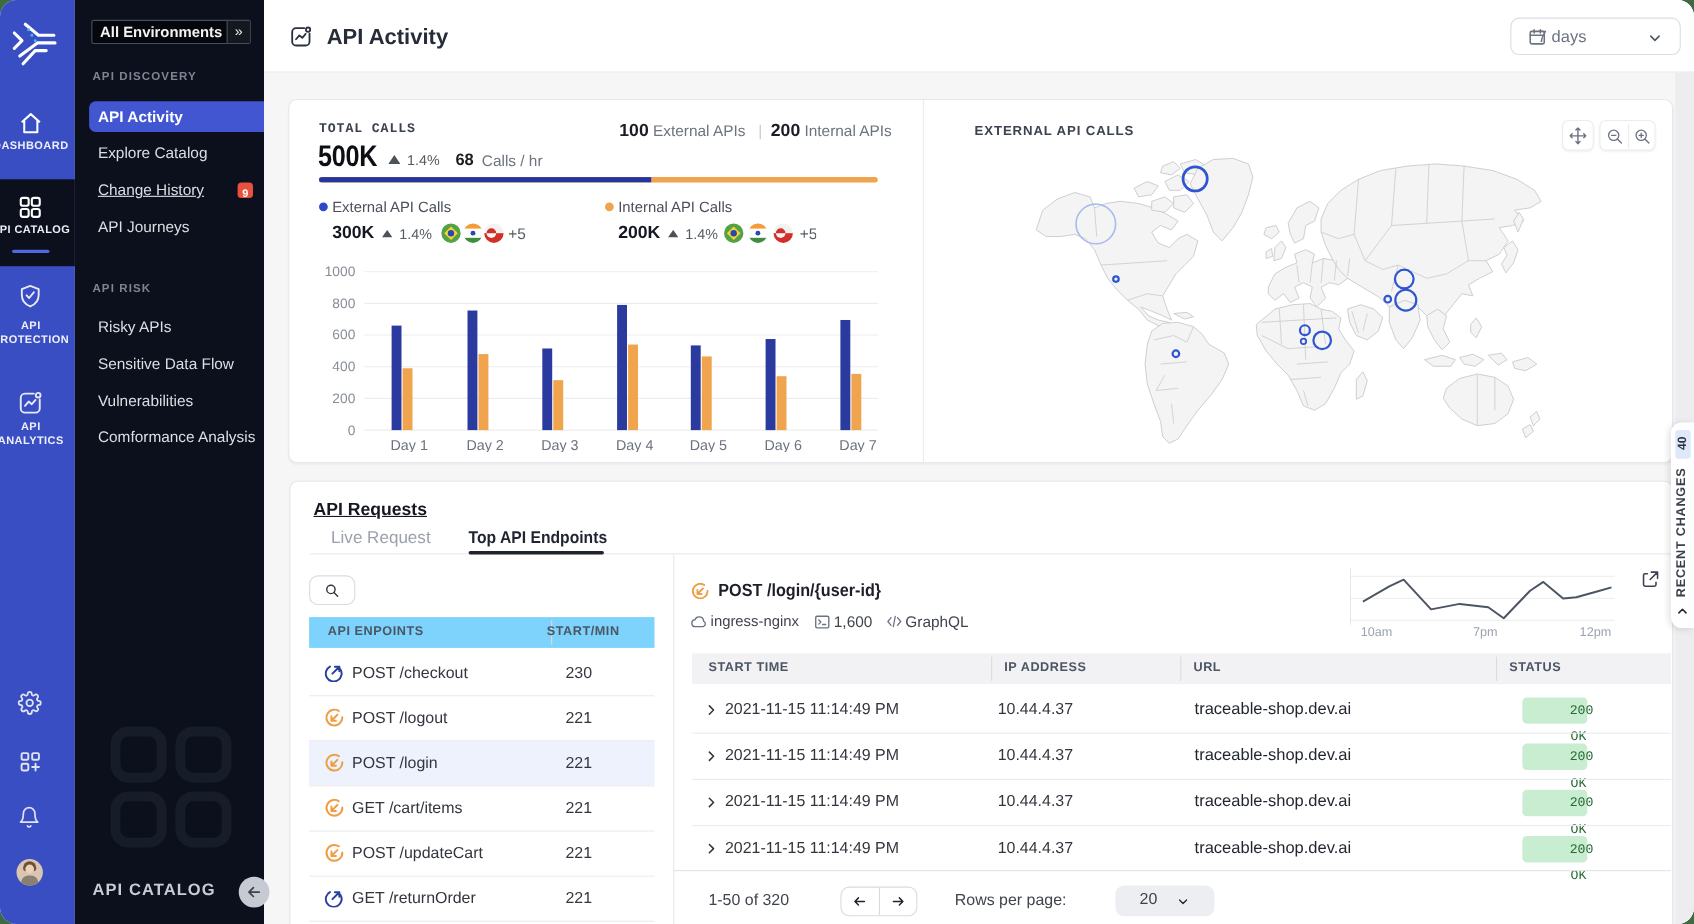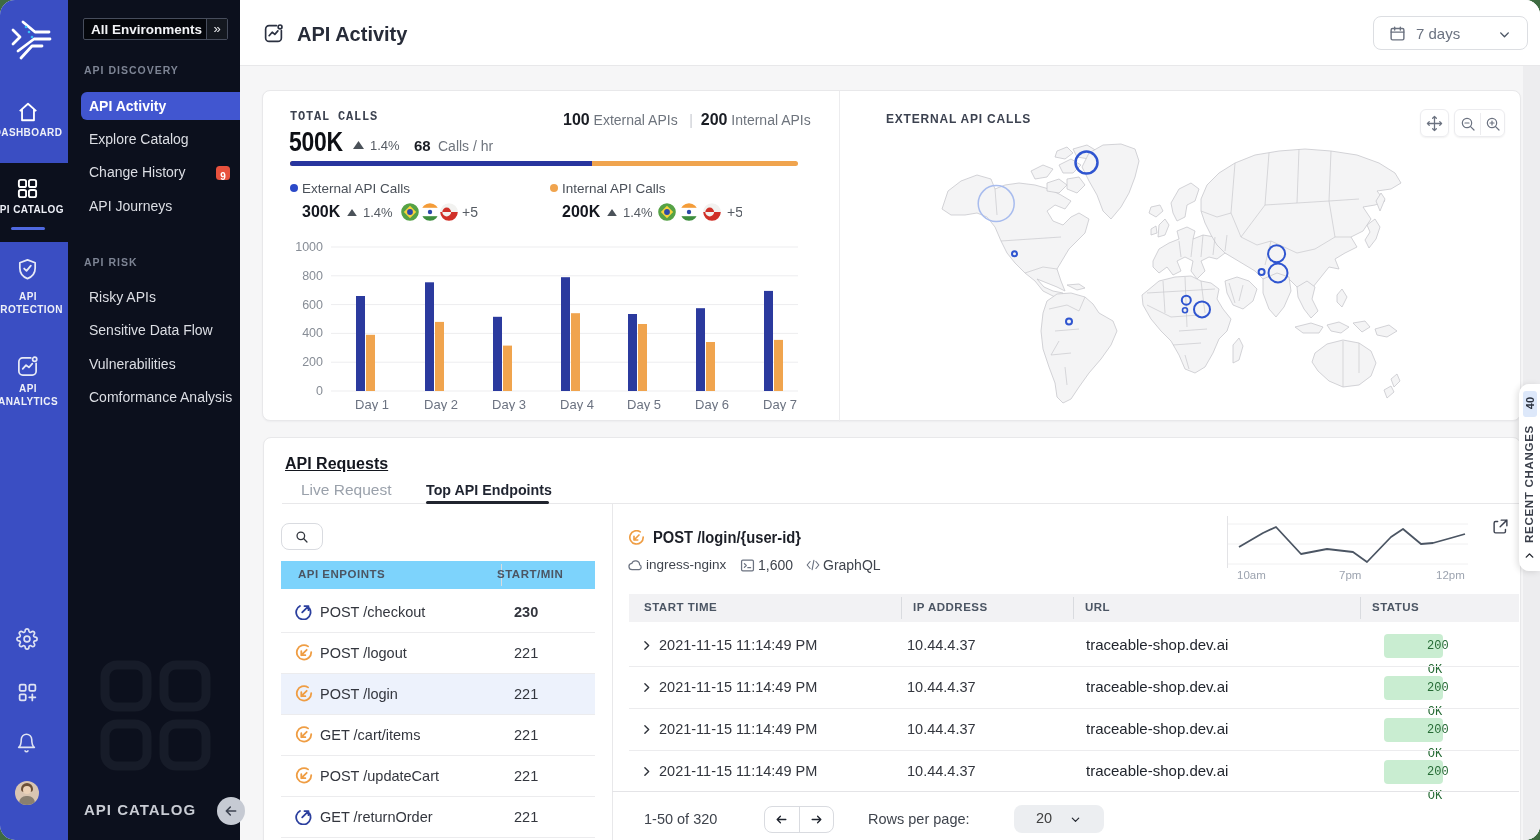--- a/index.html
+++ b/index.html
@@ -105,21 +105,21 @@
       <span class="abs" style="left:7px; top:3px; font-size:13.5px; font-weight:bold; color:#f2f3f6;">All Environments</span>
       <div class="abs" style="right:0; top:0; width:21px; height:20px; border-left:1px solid #474d5c; background:#14181f; text-align:center;">
         <span style="font-size:13px; color:#e8e9ec; line-height:19px;">»</span>
       </div>
     </div>
     <div class="navlabel" style="top:64px;">API DISCOVERY</div>
     <div class="abs" style="left:13px; top:92px; width:159px; height:28px; background:#4156d0; border-radius:6px 0 0 6px;">
       <span class="abs" style="left:8px; top:6px; font-size:14px; font-weight:bold; color:#fff;">API Activity</span>
     </div>
     <div class="navitem" style="top:131px;">Explore Catalog</div>
-    <div class="navitem" style="top:164px;">Change History</div>
+    <div class="navitem" style="top:164px;text-decoration:underline;">Change History</div>
     <div class="abs" style="left:148px; top:166px; width:14px; height:14px; background:#e8513d; border-radius:3.5px; text-align:center;"><span style="font-size:10px; color:#fff; line-height:14px; font-weight:bold;">9</span></div>
     <div class="navitem" style="top:198px;">API Journeys</div>
     <div class="navlabel" style="top:256px;">API RISK</div>
     <div class="navitem" style="top:289px;">Risky APIs</div>
     <div class="navitem" style="top:322px;">Sensitive Data Flow</div>
     <div class="navitem" style="top:356px;">Vulnerabilities</div>
     <div class="navitem" style="top:389px;">Comformance Analysis</div>
 
     <svg class="abs" style="left:32px; top:660px;" width="111" height="111" viewBox="0 0 111 111" fill="none" stroke="#171c29" stroke-width="9">
       <rect x="5" y="5" width="42" height="42" rx="12"></rect>
@@ -141,21 +141,21 @@
           <path d="M21 8.6 V17 a4 4 0 0 1 -4 4 H7 a4 4 0 0 1 -4 -4 V7 a4 4 0 0 1 4 -4 h8.4"></path>
           <path d="M7 14.5 L10.5 10.5 L13.5 13 L17 9"></path>
           <circle cx="19.5" cy="4.5" r="2.2"></circle>
         </svg>
       <span class="abs" style="left:57px; top:23px; font-size:20px; font-weight:bold; color:#272c39;">API Activity</span>
       <div class="abs" style="left:1133px; top:16px; width:155px; height:34px; border:1px solid #dcdee2; border-radius:8px; background:#fff;">
         <svg class="abs" style="left:15px; top:8px;" width="17" height="17" viewBox="0 0 24 24" fill="none" stroke="#6b7280" stroke-width="2" stroke-linecap="round">
             <rect x="3" y="5" width="18" height="16" rx="2"></rect>
             <path d="M3 10 h18 M8 3 v4 M16 3 v4"></path>
           </svg>
-        <span class="abs" style="left:42px; top:8px; font-size:15px; color:#6b7280;">7 days</span>
+        <span class="abs" style="left:24px; top:8px; font-size:15px; color:#6b7280;">7 days</span>
         <svg class="abs" style="left:124px; top:11px;" width="13" height="13" viewBox="0 0 24 24" fill="none" stroke="#4b5563" stroke-width="2.6" stroke-linecap="round" stroke-linejoin="round">
             <path d="M5 9 l7 7 7-7"></path>
           </svg>
       </div>
     </div>
     <div id="rail"></div>
     <div class="card" id="card1" style="left:22px; top:90px; width:1259px; height:331px;">
       <div class="seclabel" style="left:27px; top:19px;font-family:Liberation Mono, monospace;">TOTAL CALLS</div>
       <span class="abs" style="left:26px; top:36px; font-size:27px; font-weight:800; color:#0d0f14; letter-spacing:-0.3px; transform:scaleX(.85); transform-origin:left top;">500K</span>
       <svg class="abs" style="left:90px; top:50px;" width="11" height="8" viewBox="0 0 11 8">
@@ -396,21 +396,21 @@
         <div class="abs" style="left:220px; top:3px; width:1px; height:22px; background:#d9dbdf;"></div>
         <span class="abs" style="left:216px; top:7px; font-size:11.5px; font-weight:bold; color:#4b5563; letter-spacing:.5px;">START/MIN</span>
       </div>
       <div class="abs" style="left:17px; top:235px; width:314px; height:41px; background:#edf2fc;"></div>
       <div id="rows-left">
         <svg class="abs" style="left:31px; top:165px;" width="18" height="17" viewBox="0 0 20 18" fill="none" stroke="#2b3f9e" stroke-width="2" stroke-linecap="round" stroke-linejoin="round">
             <path d="M5.5 2.8 A 8 8 0 1 0 16 5.5"></path>
             <path d="M8 10 L15 3 M10.5 3 H15 V7.5"></path>
           </svg>
         <span class="abs lrow" style="top:166px;">POST /checkout</span>
-          <span class="abs lval" style="top:166px;font-weight:bold;">230</span>
+          <span class="abs lval" style="top:166px;">230</span>
         <svg class="abs" style="left:31px; top:206px;" width="18" height="17" viewBox="0 0 20 18" fill="none" stroke="#ef9d43" stroke-width="2" stroke-linecap="round" stroke-linejoin="round">
             <path d="M14.5 2.2 A 8 8 0 1 0 18 8.5"></path>
             <path d="M13 6 L7 12 M7 7.5 V12 H11.5"></path>
           </svg>
         <span class="abs lrow" style="top:207px;">POST /logout</span>
           <span class="abs lval" style="top:207px;">221</span>
         <svg class="abs" style="left:31px; top:247px;" width="18" height="17" viewBox="0 0 20 18" fill="none" stroke="#ef9d43" stroke-width="2" stroke-linecap="round" stroke-linejoin="round">
             <path d="M14.5 2.2 A 8 8 0 1 0 18 8.5"></path>
             <path d="M13 6 L7 12 M7 7.5 V12 H11.5"></path>
           </svg>

